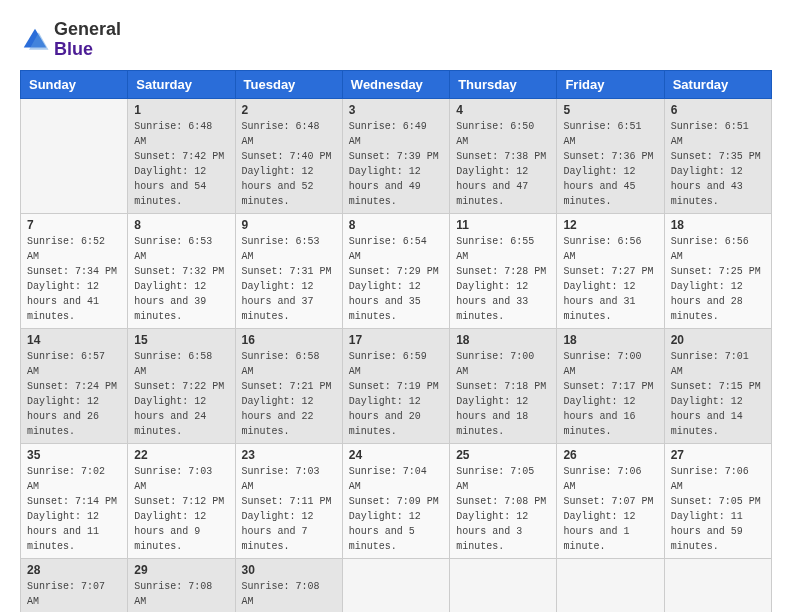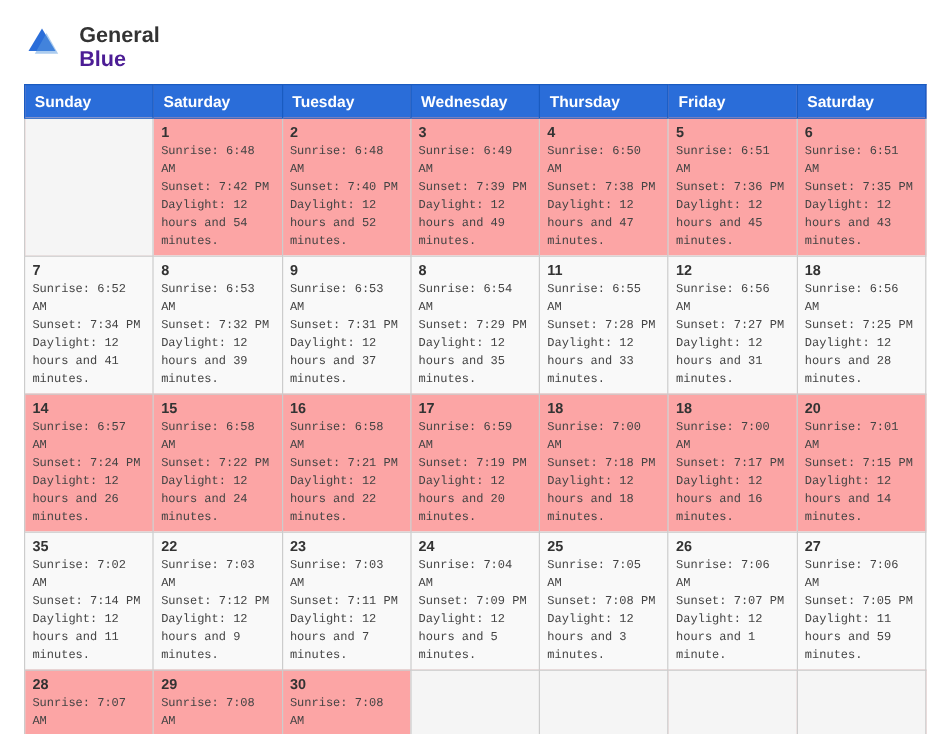--- a/index.html
+++ b/index.html
@@ -11,21 +11,22 @@
       padding: 20px;
     }
     .header {
       display: flex;
       justify-content: space-between;
       align-items: flex-start;
       margin-bottom: 10px;
     }
     .logo {
       display: flex;
-      gap: 16px;
+      align-items: center;
+      gap: 4px;
     }
     .logo-text {
       display: flex;
       flex-direction: column;
       line-height: 1.1;
     }
     .logo-general {
       font-size: 18px;
       font-weight: bold;
       color: #333;
@@ -67,21 +68,21 @@
     .calendar td {
       vertical-align: top;
       padding: 4px 6px;
       border: 1px solid #ccc;
       font-size: 10.5px;
       color: #333;
       width: 14.28%;
       min-height: 80px;
     }
     .calendar tr {
-      background: #fca5a5;
+      background: #e5e5e5;
     }
     .calendar tr:nth-child(even) {
       background: #f9f9f9;
     }
     .day-num {
       font-weight: bold;
       font-size: 12px;
       margin-bottom: 2px;
     }
     .day-info {

